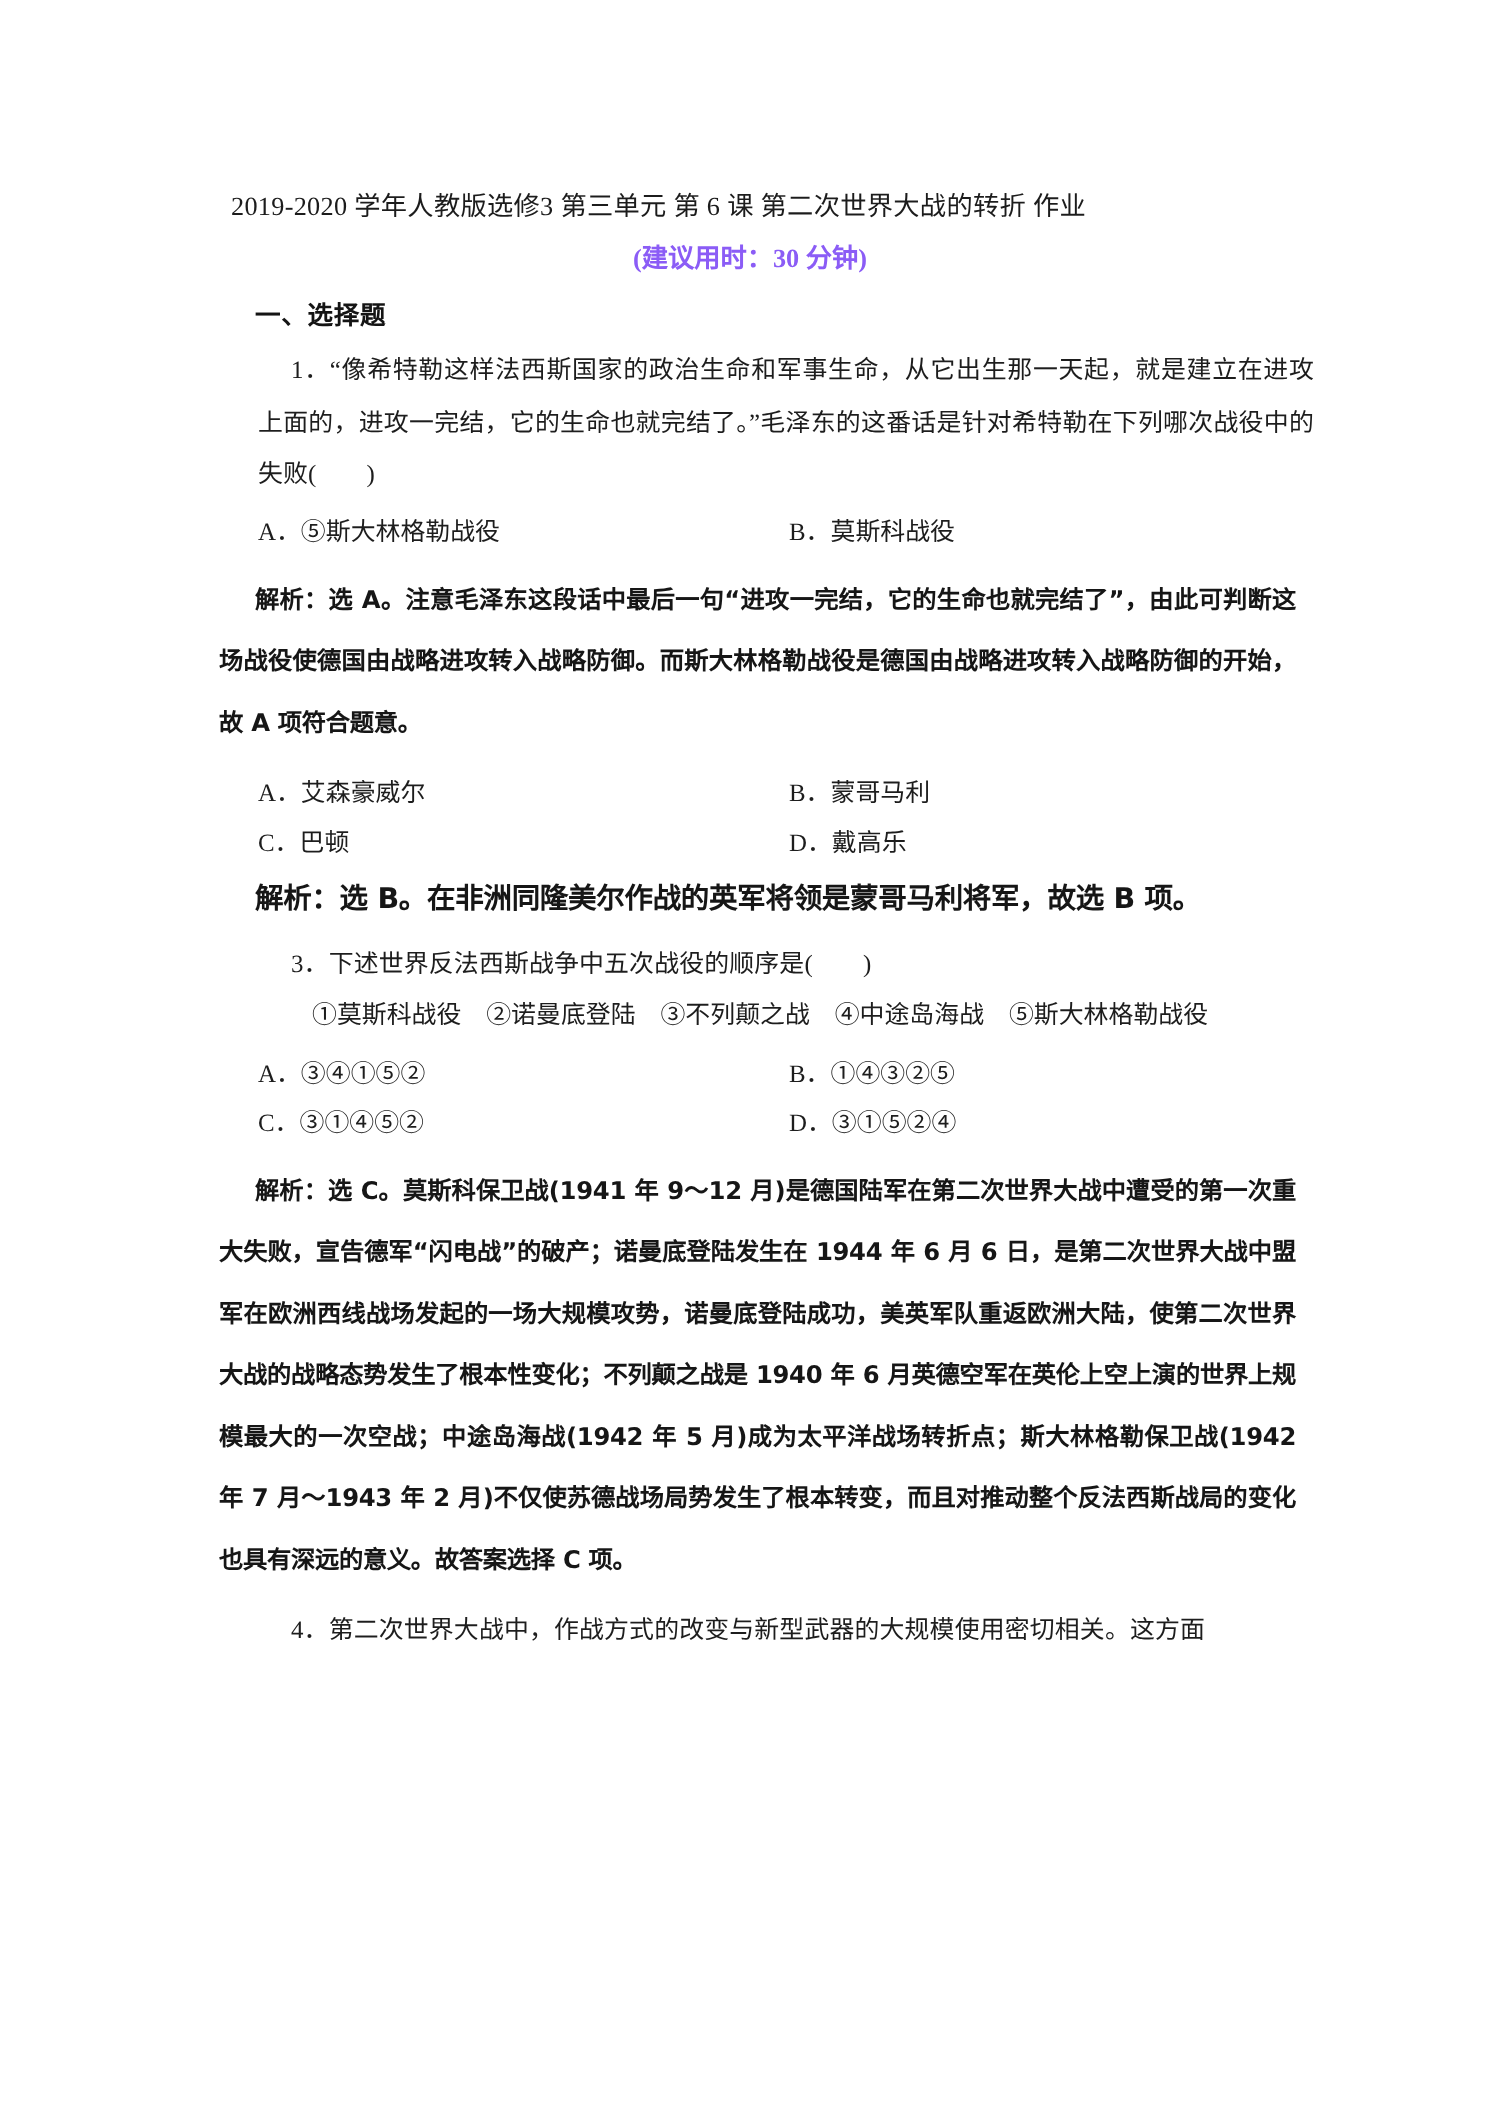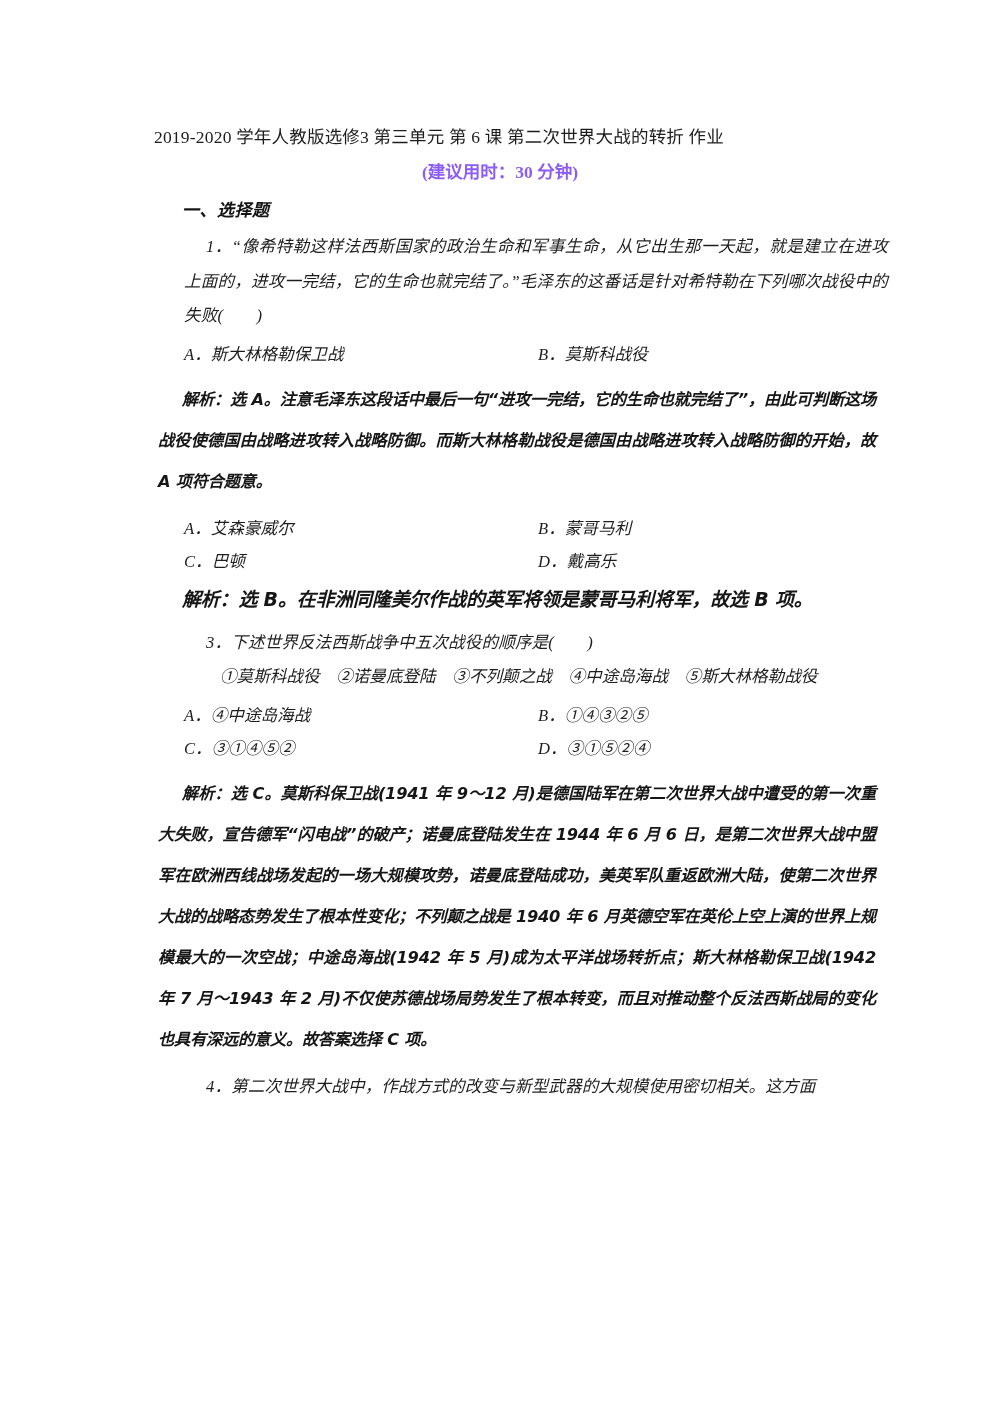--- a/index.html
+++ b/index.html
@@ -43,23 +43,22 @@
     text-align: center;
     font-size: 17.5px;
     font-weight: bold;
     color: #8b5cf6;
   }
 
   
   .content {
     position: absolute;
     top: 196px;
-    left: 158px;
+    left: 146px;
     width: 720px;
-    font-style: italic;
   }
 
   .section-heading {
     font-size: 17px;
     font-weight: bold;
     color: #141414;
     margin: 0 0 9px 24px;
     letter-spacing: 0.5px;
   }
 
@@ -139,21 +138,21 @@
 
   <div class="content">
 
     <div class="section-heading">一、选择题</div>
 
     <div class="q-block">
       <p class="q-stem">1．“像希特勒这样法西斯国家的政治生命和军事生命，从它出生那一天起，就是建立在进攻上面的，进攻一完结，它的生命也就完结了。”毛泽东的这番话是针对希特勒在下列哪次战役中的失败(　　)</p>
     </div>
     <div class="options">
       <div class="opt-row">
-        <div class="opt opt-a">A．斯大林格勒保卫战</div>
+        <div class="opt opt-a">A．⑤斯大林格勒战役</div>
         <div class="opt opt-b">B．莫斯科战役</div>
       </div>
     </div>
 
     <p class="explain explain-long">解析：选 A。注意毛泽东这段话中最后一句“进攻一完结，它的生命也就完结了”，由此可判断这场战役使德国由战略进攻转入战略防御。而斯大林格勒战役是德国由战略进攻转入战略防御的开始，故 A 项符合题意。</p>
 
     <div class="options">
       <div class="opt-row">
         <div class="opt opt-a">A．艾森豪威尔</div>
         <div class="opt opt-b">B．蒙哥马利</div>
@@ -165,21 +164,21 @@
     </div>
 
     <p class="explain explain-short">解析：选 B。在非洲同隆美尔作战的英军将领是蒙哥马利将军，故选 B 项。</p>
 
     <div class="q-block">
       <p class="q-stem">3．下述世界反法西斯战争中五次战役的顺序是(　　)</p>
       <p class="q-stem q-stem-noindent circled">①莫斯科战役　②诺曼底登陆　③不列颠之战　④中途岛海战　⑤斯大林格勒战役</p>
     </div>
     <div class="options">
       <div class="opt-row">
-        <div class="opt opt-a circled">A．④中途岛海战</div>
+        <div class="opt opt-a circled">A．③④①⑤②</div>
         <div class="opt opt-b circled">B．①④③②⑤</div>
       </div>
       <div class="opt-row">
         <div class="opt opt-c circled">C．③①④⑤②</div>
         <div class="opt opt-d circled">D．③①⑤②④</div>
       </div>
     </div>
 
     <p class="explain explain-long">解析：选 C。莫斯科保卫战(1941 年 9～12 月)是德国陆军在第二次世界大战中遭受的第一次重大失败，宣告德军“闪电战”的破产；诺曼底登陆发生在 1944 年 6 月 6 日，是第二次世界大战中盟军在欧洲西线战场发起的一场大规模攻势，诺曼底登陆成功，美英军队重返欧洲大陆，使第二次世界大战的战略态势发生了根本性变化；不列颠之战是 1940 年 6 月英德空军在英伦上空上演的世界上规模最大的一次空战；中途岛海战(1942 年 5 月)成为太平洋战场转折点；斯大林格勒保卫战(1942 年 7 月～1943 年 2 月)不仅使苏德战场局势发生了根本转变，而且对推动整个反法西斯战局的变化也具有深远的意义。故答案选择 C 项。</p>
 

